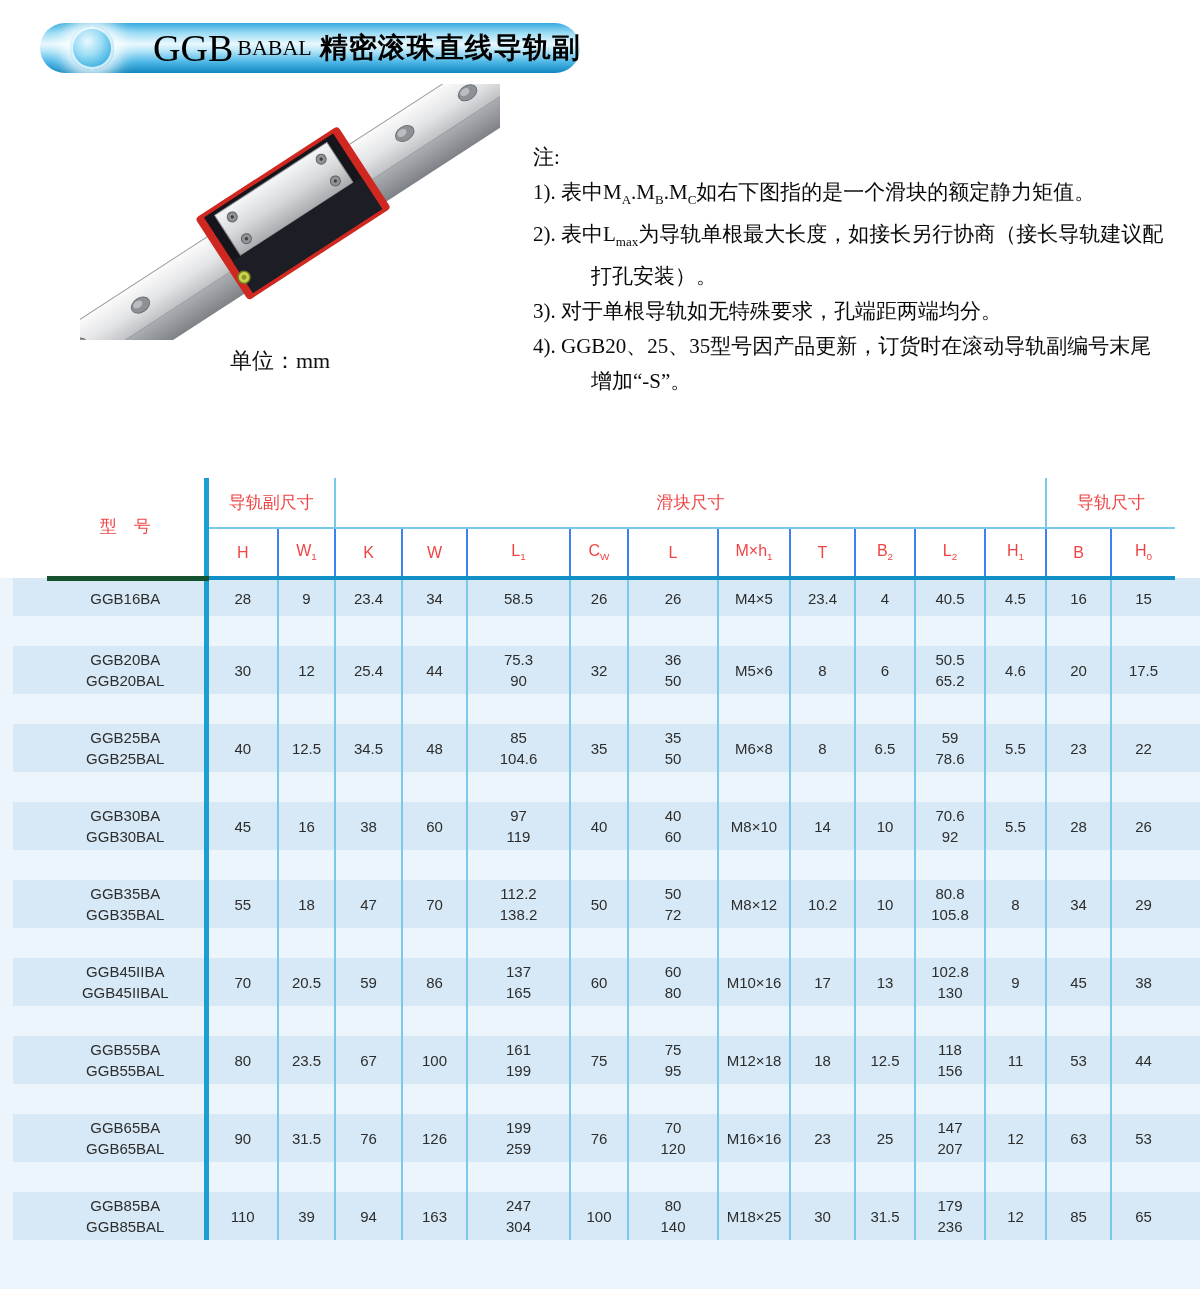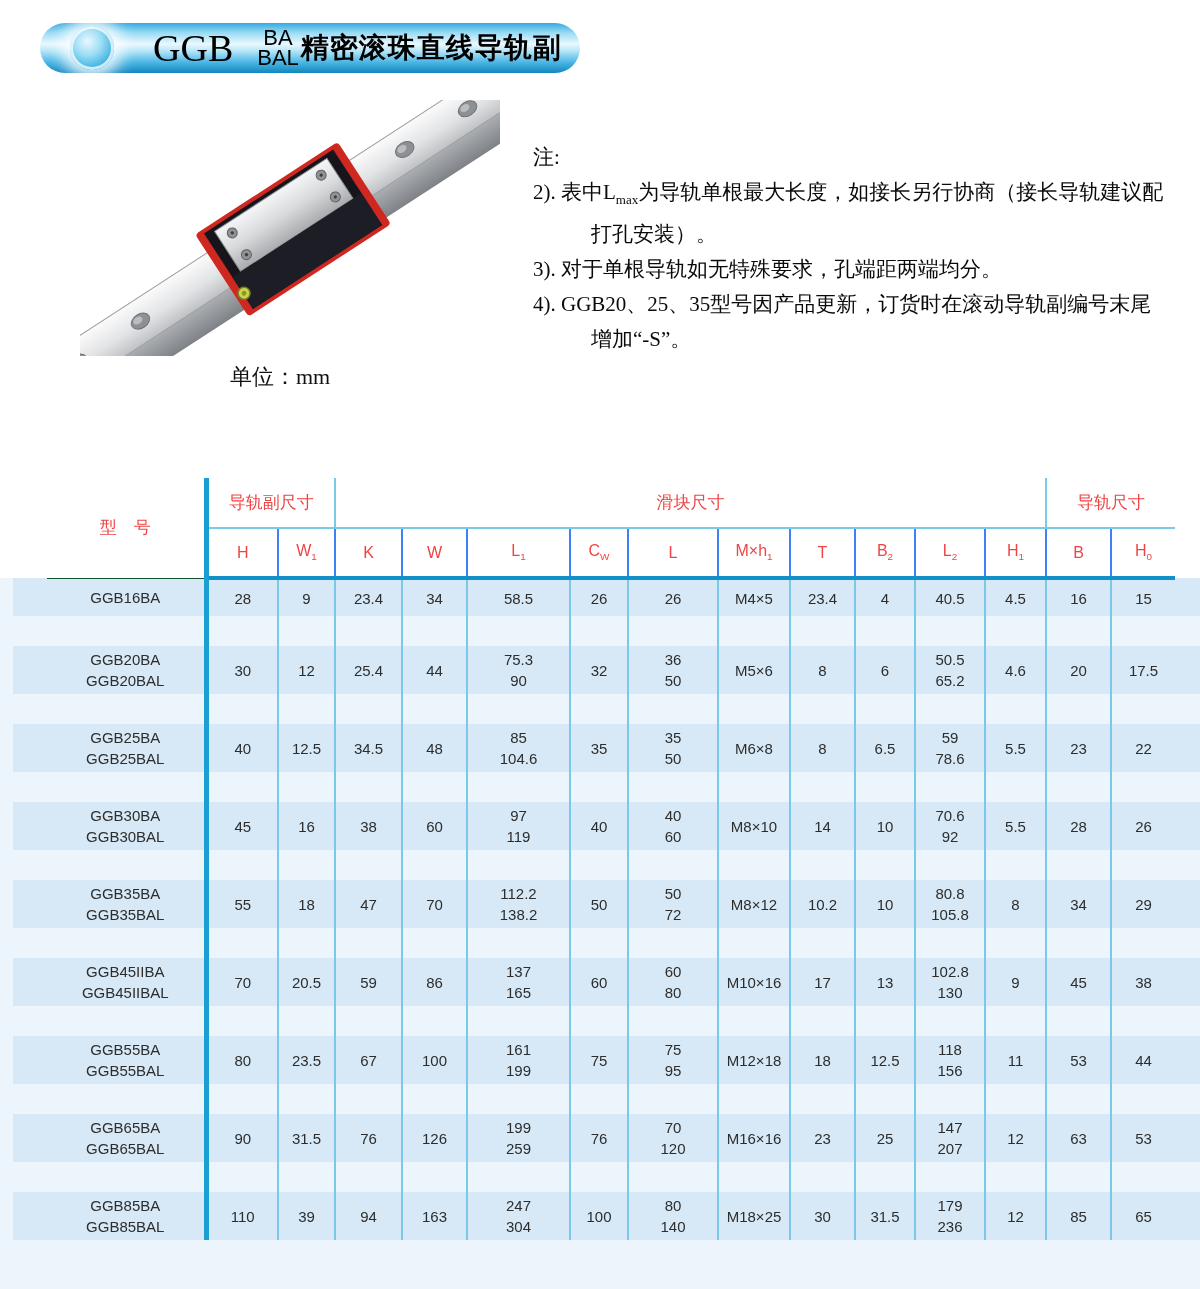--- a/index.html
+++ b/index.html
@@ -15,44 +15,44 @@
     position:absolute; left:40px; top:23px; width:540px; height:50px;
     border-radius:25px; display:flex; align-items:center;
     background:linear-gradient(180deg,#35aadd 0%,#9bdcf5 20%,#eaf8fe 42%,#b9e7f8 55%,#4db7e6 78%,#1186be 100%);
   }
   .sphere {
     flex:none; width:44px; height:44px; border-radius:50%; margin-left:30px;
     background:radial-gradient(circle at 40% 35%, #e9f8fe 0%, #9edef5 35%, #3fb2e2 70%, #1d90c6 100%);
     box-shadow:0 0 16px 9px rgba(255,255,255,.85), inset 0 0 0 3px rgba(255,255,255,.75);
   }
   .ggb { font-family:"Liberation Serif","DejaVu Serif",serif; font-size:38px; color:#000; margin-left:39px; line-height:1; }
-  .stack { display:flex; flex-direction:column; align-items:center; font-family:Liberation Sans, sans-serif;
-           font-size:22px; line-height:20px; margin-left:24px; color:#000; }
-  .cn { font-size:28px; font-weight:bold; color:#000; margin-left:2px; letter-spacing:1px; white-space:nowrap; }
+  .stack { display:flex; align-items:center; font-family:Liberation Serif, serif;
+           font-size:22px; line-height:20px; margin-left:4px; color:#000; }
+  .cn { font-size:28px; font-weight:bold; color:#000; margin-left:8px; letter-spacing:1px; white-space:nowrap; }
 
   
-  .figure { position:absolute; left:80px; top:100px; width:420px; height:302px; }
+  .figure { position:absolute; left:80px; top:84px; width:420px; height:302px; }
   .unit { position:absolute; left:150px; top:262px; font-family:"Liberation Serif","DejaVu Serif",serif; font-size:22px; color:#111; }
 
   
   .notes {
     position:absolute; left:533px; top:140px; width:664px;
     font-family:"Liberation Serif","DejaVu Serif",serif; font-size:21px; line-height:35px; color:#0a0a0a;
   }
   .note-item { white-space:pre-line; padding-left:58px; text-indent:-58px; }
 
   
   .table-wrap { position:absolute; left:13px; top:478px; }
   table.tbl { border-collapse:collapse; table-layout:fixed; width:1187px; }
   .tbl th, .tbl td { padding:0; margin:0; text-align:center; vertical-align:middle; font-weight:normal; }
   .bleed { border:none; }
   thead th { font-size:17px; color:#ef4444; background:transparent; }
   .group-row th { height:49px; border-bottom:2px solid #7ac9e8; }
   .group-row th.g0, .group-row th.g1 { border-right:2px solid #7ac9e8; }
-  th.model-h { border-right:5px solid #1b9ed2; border-bottom:1px solid #14532d; }
+  th.model-h { border-right:5px solid #1b9ed2; border-bottom:5px solid #14532d; }
   .sub-row th { height:47px; font-size:16px; border-left:2px solid #3b82f6; border-bottom:4px solid #1190c8; }
   .sub-row th.c0 { border-left:none; }
   tbody td { font-size:15px; color:#2d2d2d; white-space:pre-line; line-height:21px; }
   tr.data-row { background:#d7e9f6; }
   tr.data-row.short { height:38px; }
   tr.data-row.tall  { height:48px; }
   tr.gap-row { height:30px; background:transparent; }
   tbody td.model { border-right:5px solid #1b9ed2; }
   tbody td.val { border-left:2px solid #7ac9e8; }
   tbody td.val.c0 { border-left:none; }
@@ -125,20 +125,21 @@
       <rect x="136" y="138" width="154" height="38" fill="#1d1d25"></rect>
       <circle cx="137" cy="158" r="6" fill="#c8d44e" stroke="#7a7f1f" stroke-width="1.5"></circle>
       <circle cx="137" cy="158" r="2.4" fill="#8a9427"></circle>
     </g>
   </svg>
   <div class="unit">单位：mm</div>
 </div>
 
 <div class="notes">
   <div class="note-title">注:</div>
+  <div class="note-item"><span>1). 表中M</span><span class="sub">A</span><span>.M</span><span class="sub">B</span><span>.M</span><span class="sub">C</span><span>如右下图指的是一个滑块的额定静力矩值。</span></div>
   <div class="note-item"><span>2). 表中L</span><span class="sub">max</span><span>为导轨单根最大长度，如接长另行协商（接长导轨建议配
 打孔安装）。</span></div>
   <div class="note-item"><span>3). 对于单根导轨如无特殊要求，孔端距两端均分。</span></div>
   <div class="note-item"><span>4). GGB20、25、35型号因产品更新，订货时在滚动导轨副编号末尾
 增加“-S”。</span></div>
 </div>
 
 <div class="table-wrap">
   <table class="tbl">
     <colgroup>

